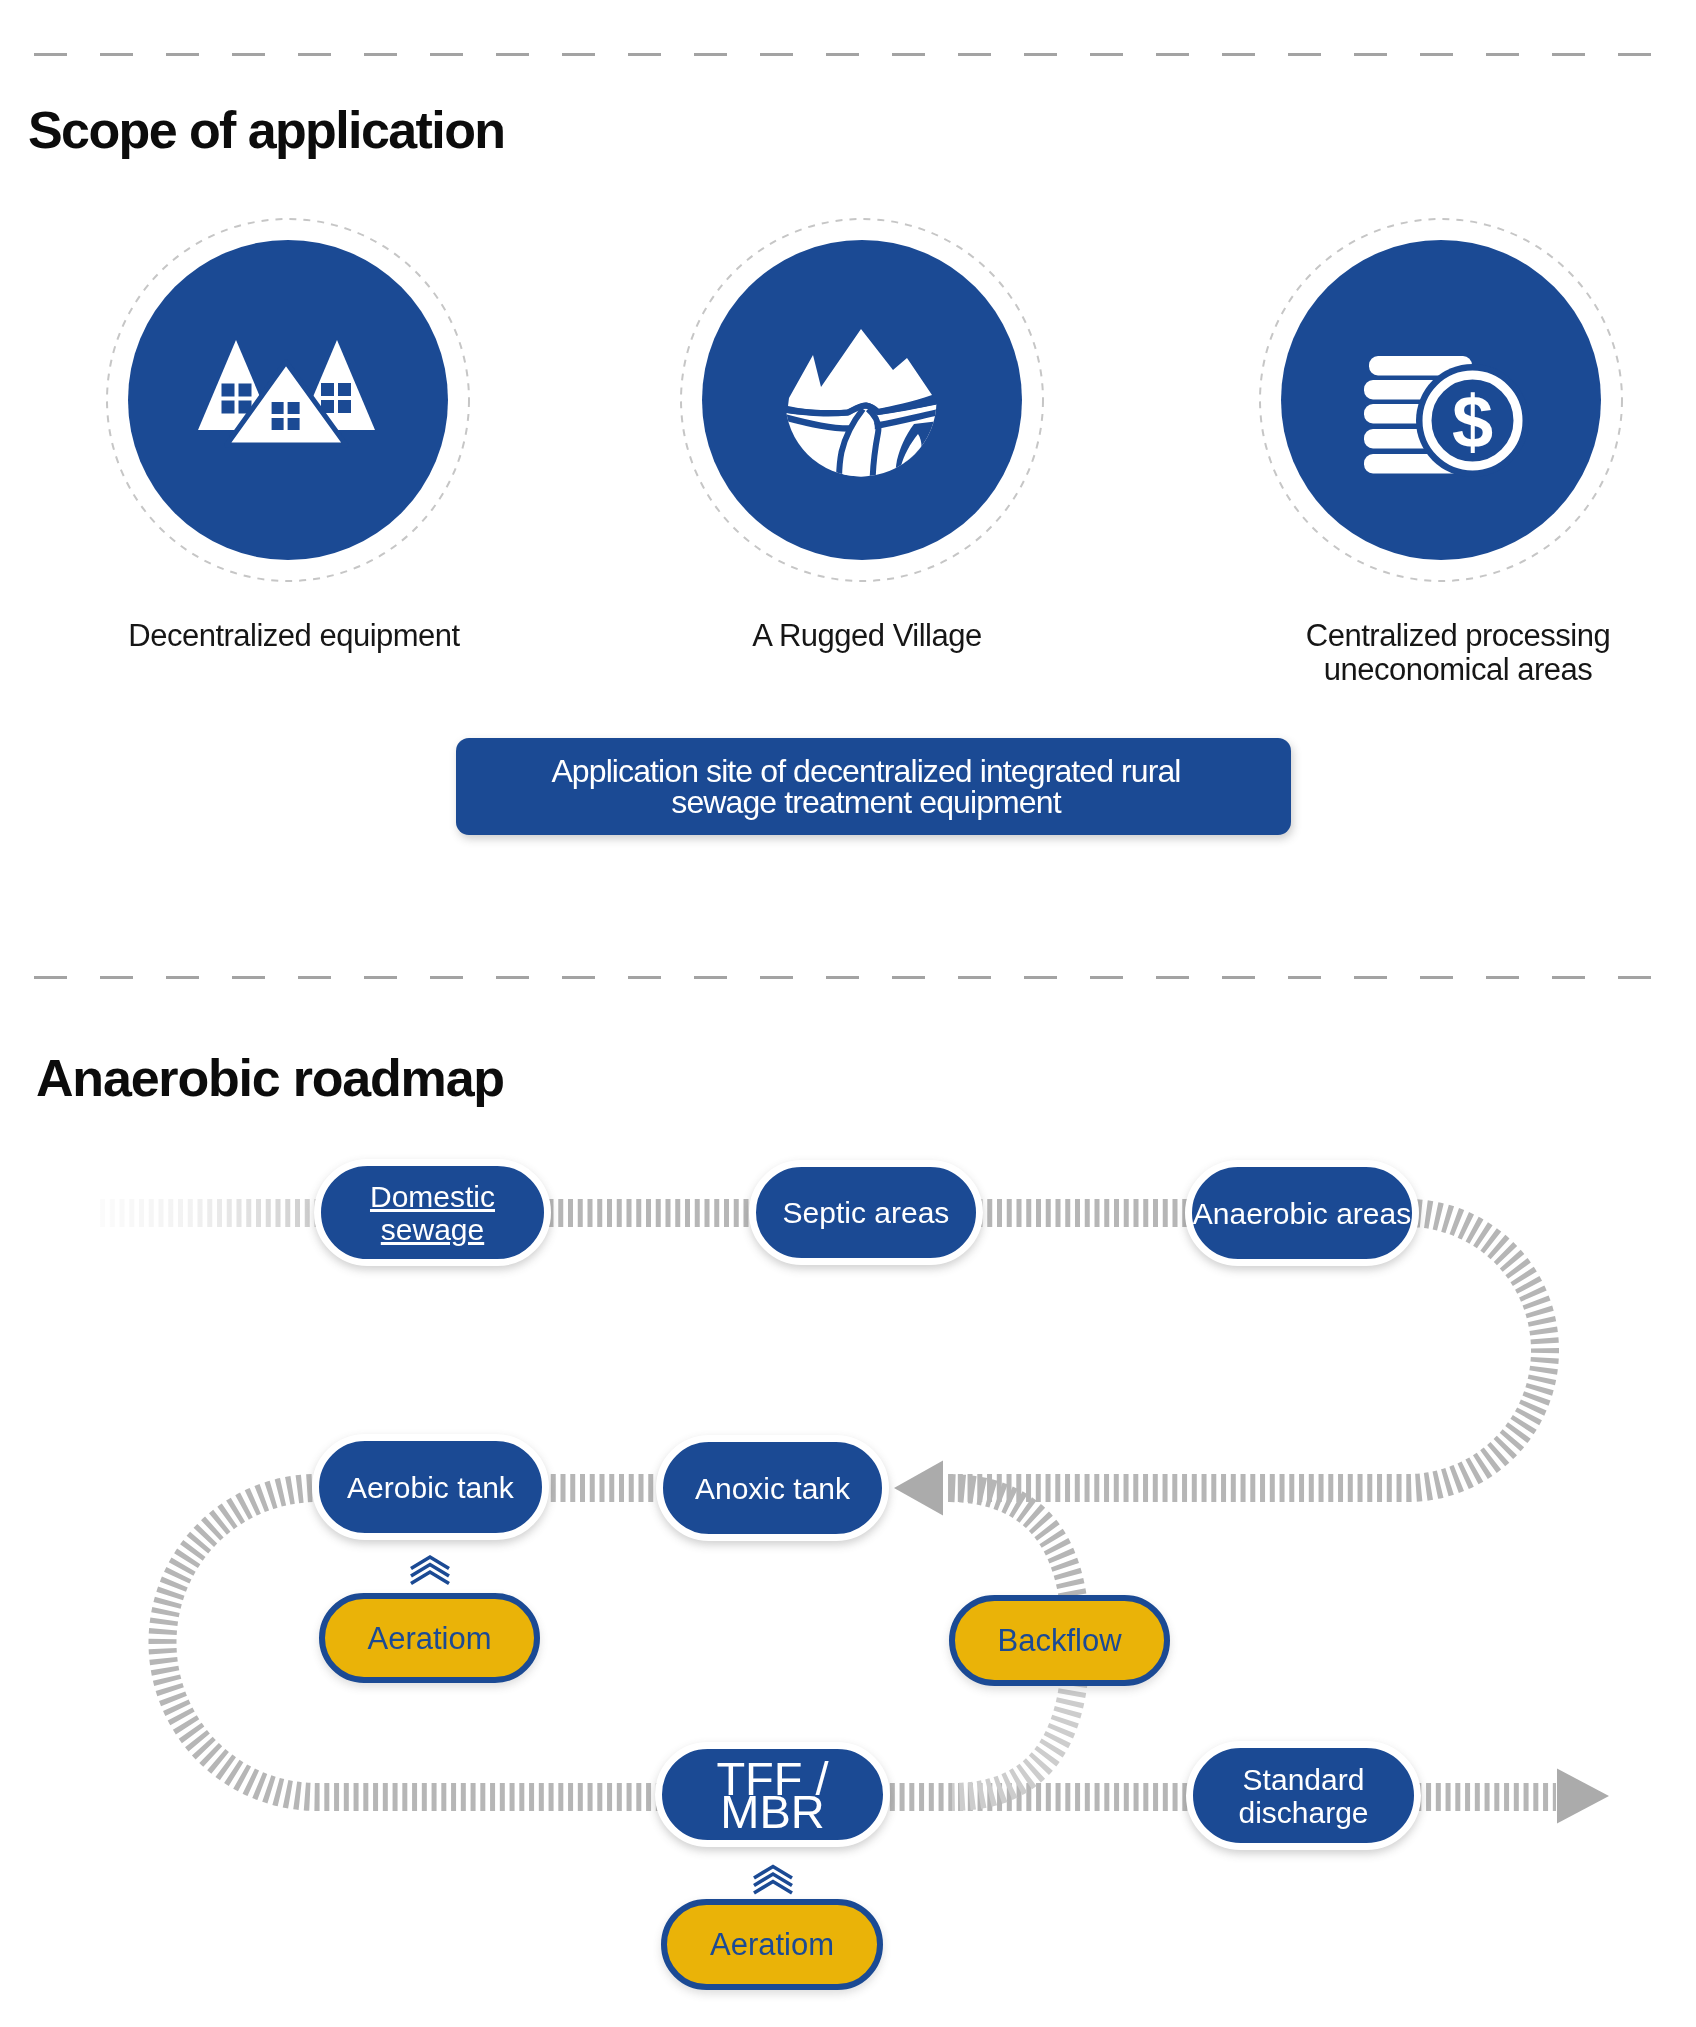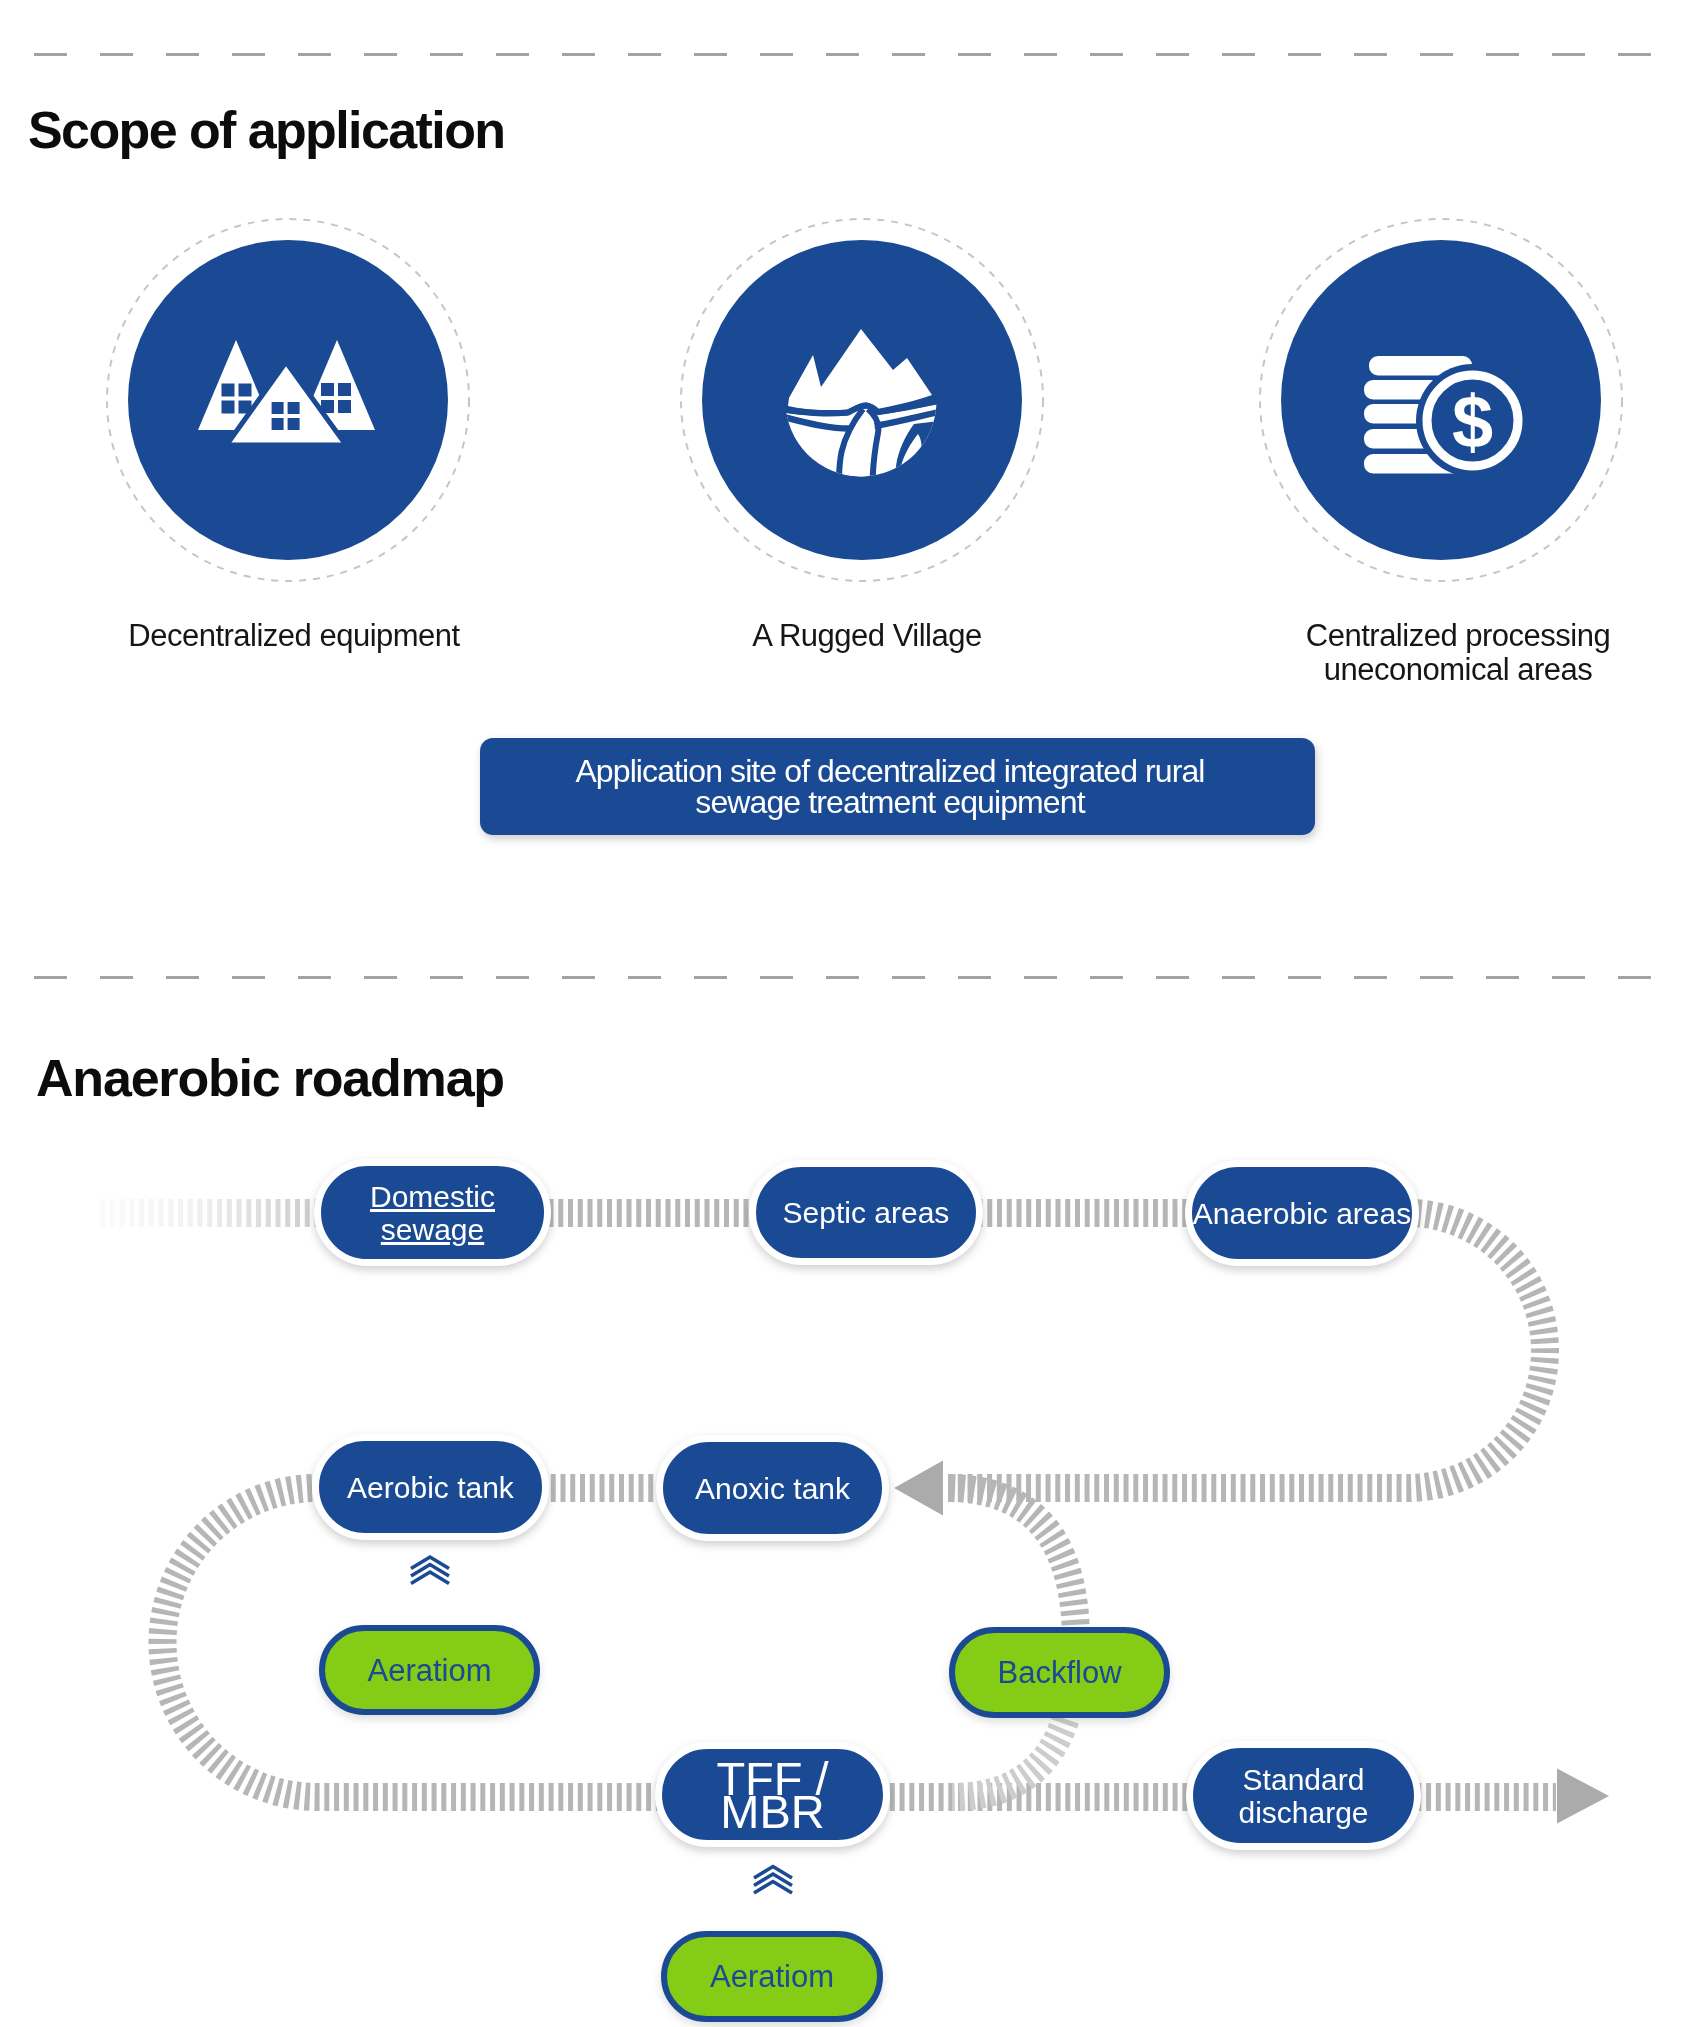--- a/index.html
+++ b/index.html
@@ -6,23 +6,23 @@
   body{width:1696px;height:2027px;position:relative;overflow:hidden;
        font-family:"Liberation Sans",sans-serif;}
   .abs{position:absolute;}
   .h1{font-weight:700;font-size:52px;letter-spacing:-1.6px;color:#0c0c0c;line-height:1;}
   .cap{font-size:31px;letter-spacing:-0.5px;color:#161616;line-height:34px;text-align:center;}
   .pill{box-sizing:border-box;border:7px solid #fff;border-radius:999px;
         background:#1b4a94;color:#fff;font-size:30px;line-height:33px;
         display:flex;align-items:center;justify-content:center;text-align:center;
         box-shadow:0 4px 9px rgba(70,70,70,.25);}
   .pillw{box-sizing:border-box;border:6px solid #1b4a94;border-radius:999px;
-        background:#84cc16;color:#1b4a94;font-size:31px;line-height:33px;
+        background:#eab308;color:#1b4a94;font-size:31px;line-height:33px;
         display:flex;align-items:center;justify-content:center;text-align:center;
-        box-shadow:0 4px 9px rgba(70,70,70,.18);margin-top:32px;}
+        box-shadow:0 4px 9px rgba(70,70,70,.18);}
   .banner{box-sizing:border-box;background:#1b4a94;border-radius:13px;
         color:#fff;font-size:32px;letter-spacing:-0.9px;line-height:31px;padding-right:15px;
         display:flex;align-items:center;justify-content:center;text-align:center;
         box-shadow:2px 4px 8px rgba(60,60,60,.25);}
 </style>
 </head>
 <body>
 
 <svg class="abs" style="left:0;top:0" width="1696" height="2027" viewBox="0 0 1696 2027">
 
@@ -122,21 +122,21 @@
 <div class="abs" style="left:90px;top:1195px;width:290px;height:38px;
      background:linear-gradient(to right,rgba(255,255,255,.97) 0%,rgba(255,255,255,.82) 35%,rgba(255,255,255,.4) 70%,rgba(255,255,255,0) 100%);"></div>
 
 <div class="abs h1" style="left:28px;top:104px;">Scope of application</div>
 <div class="abs h1" style="left:36px;top:1052px;letter-spacing:-1.2px;">Anaerobic roadmap</div>
 
 <div class="abs cap" style="left:94px;top:619px;width:400px;">Decentralized equipment</div>
 <div class="abs cap" style="left:667px;top:619px;width:400px;">A Rugged Village</div>
 <div class="abs cap" style="left:1258px;top:619px;width:400px;">Centralized processing<br>uneconomical areas</div>
 
-<div class="abs banner" style="left:480px;top:738px;width:835px;height:97px;">
+<div class="abs banner" style="left:456px;top:738px;width:835px;height:97px;">
   Application site of decentralized integrated rural<br>sewage treatment equipment
 </div>
 
 <div class="abs pill" style="left:314px;top:1159px;width:237px;height:107px;text-decoration:underline;">Domestic<br>sewage</div>
 <div class="abs pill" style="left:749px;top:1160px;width:234px;height:105px;">Septic areas</div>
 <div class="abs pill" style="left:1185px;top:1160px;width:234px;height:106px;">Anaerobic areas</div>
 <div class="abs pill" style="left:312px;top:1434px;width:237px;height:106px;">Aerobic tank</div>
 <div class="abs pill" style="left:656px;top:1435px;width:233px;height:106px;">Anoxic tank</div>
 <div class="abs pill" style="left:655px;top:1742px;width:235px;height:105px;font-size:47px;">TFF / MBR</div>
 <div class="abs pill" style="left:1186px;top:1741px;width:235px;height:109px;">Standard<br>discharge</div>

